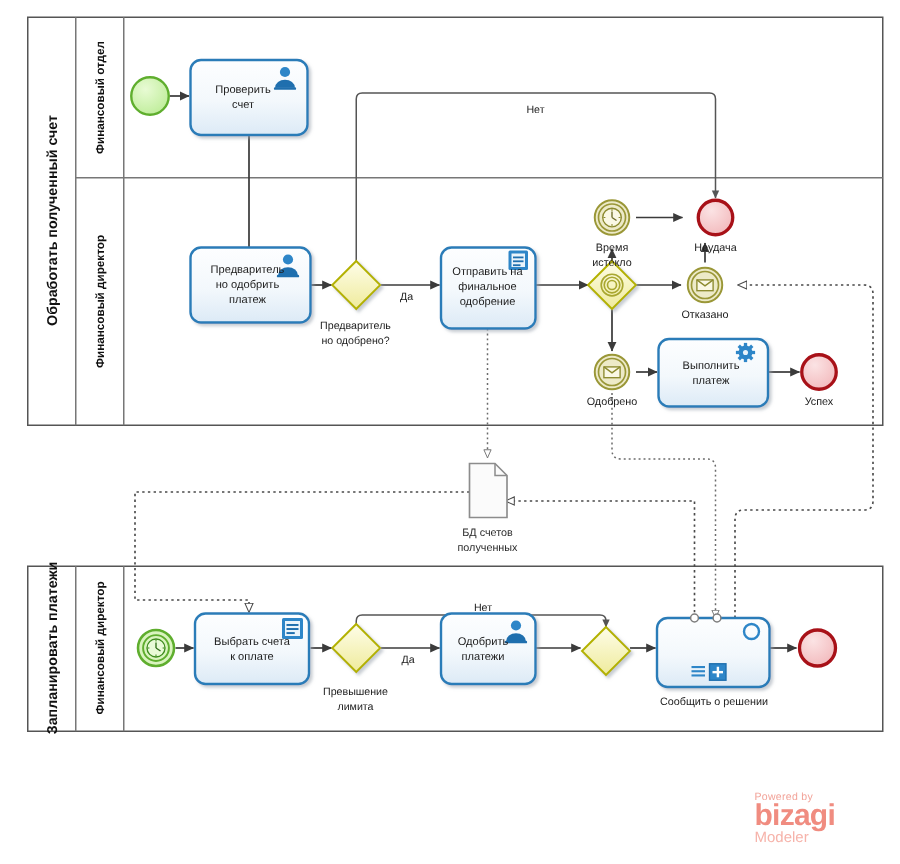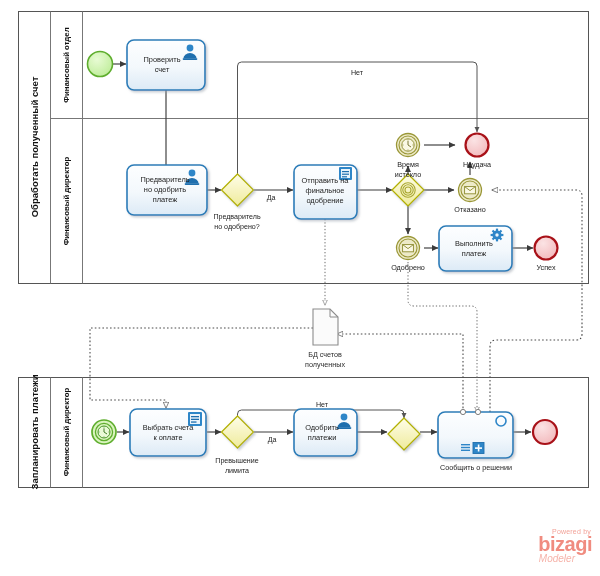--- a/index.html
+++ b/index.html
@@ -39,24 +39,24 @@
 
   
   .data-shape{fill:#FBFBFB;stroke:#8c8c8c;stroke-width:1.1;}
   .data-label{font-size:7.2px;fill:#2b2b2b;text-anchor:middle;font-family:"Liberation Sans",sans-serif;}
 
   
   .ic-blue{fill:#2E86C8;}
   .ic-blue-d{fill:#1F6FAE;}
 
   
-  #logo{position:absolute;left:503px;top:528px;width:92px;height:44px;text-align:right;}
+  #logo{position:absolute;left:503px;top:528px;width:92px;height:44px;}
   #logo .pb{font-size:7px;color:#F2A399;letter-spacing:.2px;margin:0 4px 0 0;font-family:"Liberation Sans",sans-serif;}
   #logo .bz{font-size:20px;color:#F08C80;font-weight:bold;letter-spacing:-.5px;line-height:.95;margin-right:3px;font-family:"Liberation Sans",sans-serif;}
-  #logo .md{font-size:10px;color:#F6B3AA;margin-right:20px;line-height:1;font-family:"Liberation Sans",sans-serif;font-style:italic;}
+  #logo .md{font-size:10px;color:#F6B3AA;margin-right:20px;line-height:1;font-family:"Liberation Sans",sans-serif;}
 </style>
 </head>
 <body>
 
 <div id="canvas">
 
 <svg id="diagram" viewBox="0 0 600 576">
   <defs>
     <linearGradient id="taskGrad" x1="0" y1="0" x2="0" y2="1">
       <stop offset="0%" stop-color="#FDFEFF"></stop>

